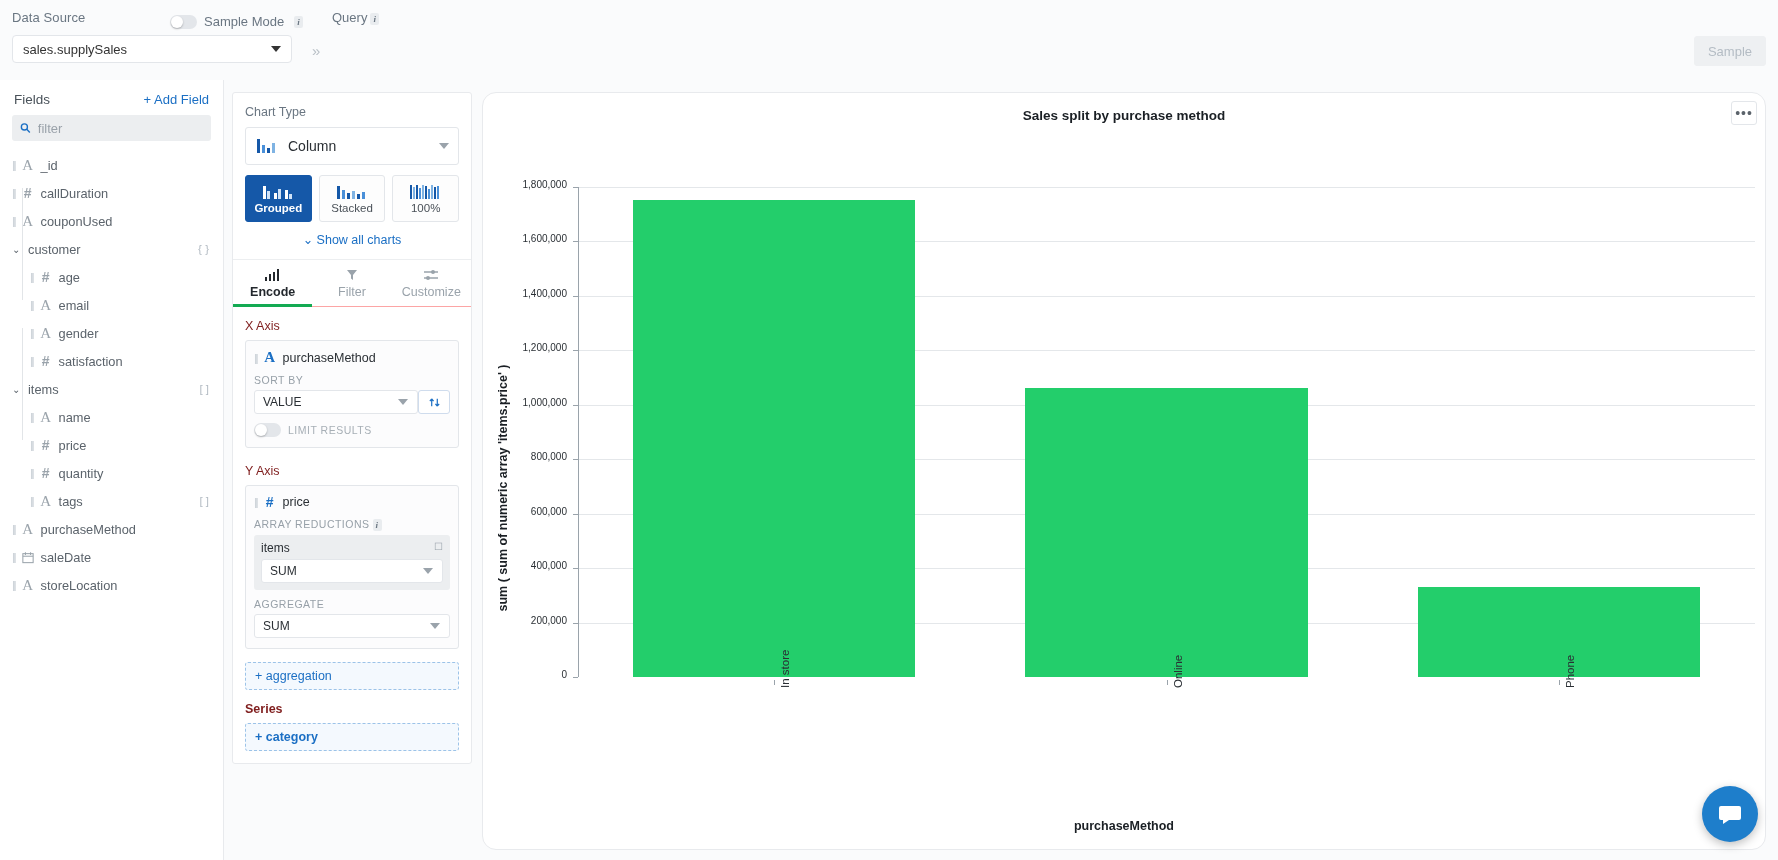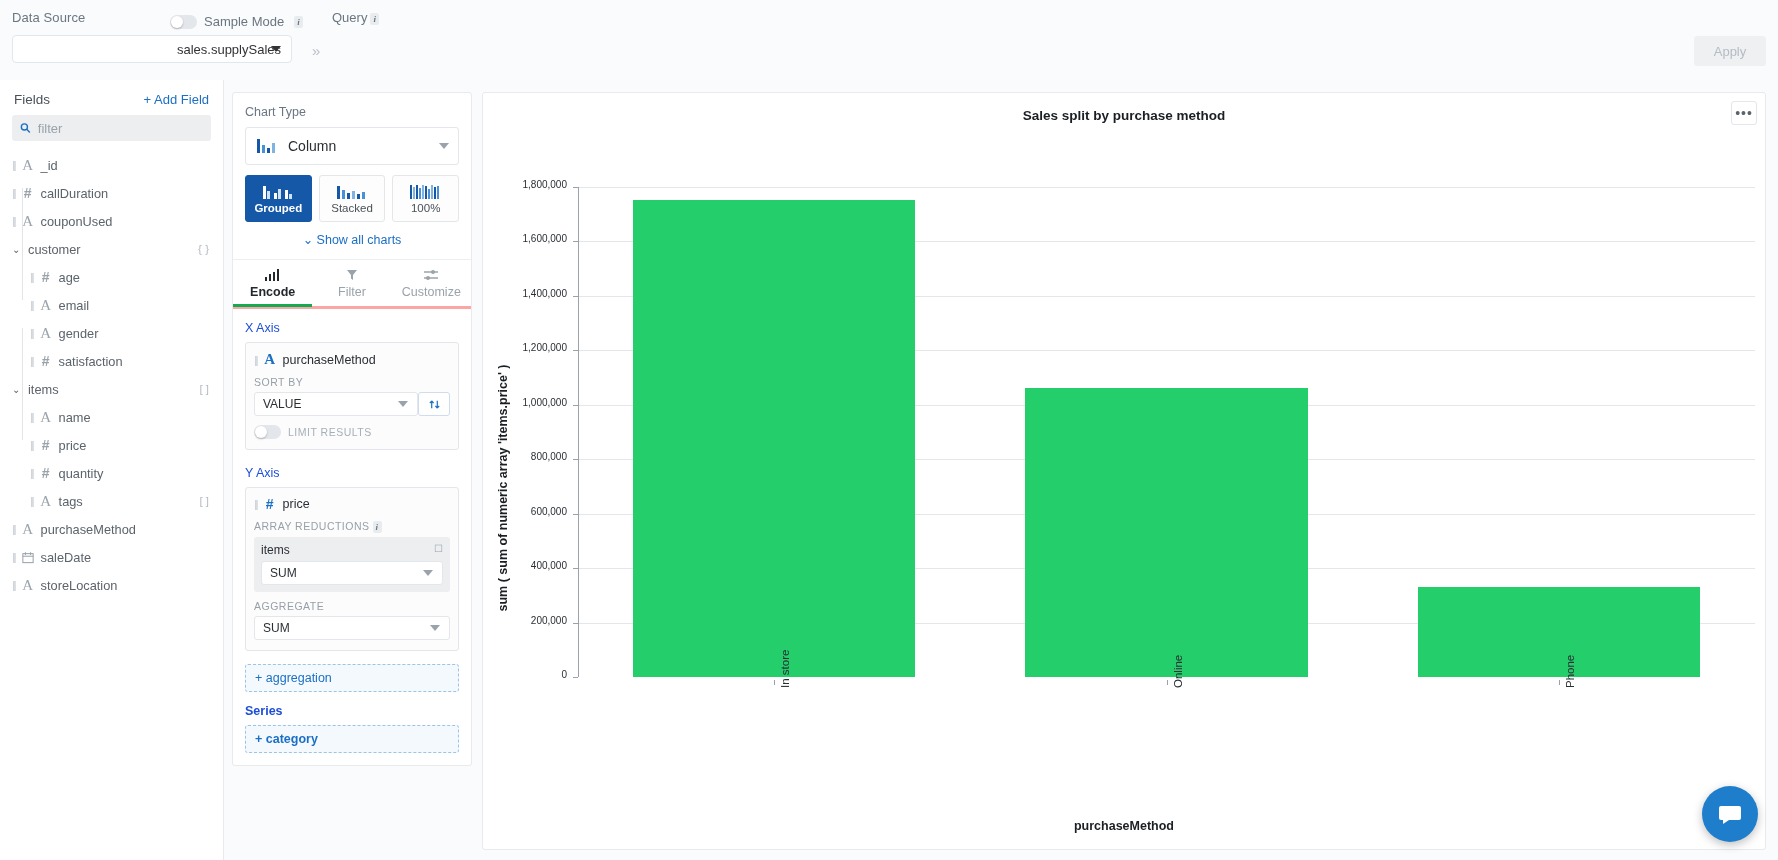--- a/index.html
+++ b/index.html
@@ -11,21 +11,21 @@
   }
   
   .topbar { position:absolute; left:0; top:0; width:1778px; height:80px; background:#fafbfc; }
   .ds-block { position:absolute; left:12px; top:10px; width:290px; }
   .ds-label { font-size:13px; color:#6a7682; letter-spacing:.1px; }
   .sample-wrap { position:absolute; left:170px; top:14px; display:flex; align-items:center; gap:7px; }
   .toggle { width:27px; height:14px; border-radius:8px; background:#e3e6ea; position:relative; display:inline-block; }
   .toggle::after { content:""; position:absolute; left:1px; top:1px; width:12px; height:12px; border-radius:50%; background:#fff; box-shadow:0 1px 2px rgba(0,0,0,.25); }
   .sample-label { font-size:13px; color:#6a7682; }
   .info-badge { display:inline-block; background:#e9ecef; color:#6a7682; font-size:9px; line-height:12px; padding:0 3px; border-radius:2px; font-family:"Liberation Serif", serif; font-style:italic; font-weight:bold; vertical-align:middle; margin-left:3px; }
-  .ds-select { position:absolute; left:12px; top:35px; width:280px; height:28px; background:#fff; border:1px solid #e3e6ea; border-radius:4px; display:flex; align-items:center; padding:11px 10px; font-size:13px; color:#333;justify-content:flex-end; }
+  .ds-select { position:absolute; left:12px; top:35px; width:280px; height:28px; background:#fff; border:1px solid #e3e6ea; border-radius:4px; display:flex; align-items:center; padding:11px 10px; font-size:13px; color:#333; }
   .ds-select .caret { position:absolute; right:10px; width:0;height:0;border-left:5px solid transparent;border-right:5px solid transparent;border-top:6px solid #333; }
   .chev-right { position:absolute; left:312px; top:42px; font-size:15px; color:#b9c0c7; }
   .query-block { position:absolute; left:332px; top:10px; }
   .query-label { font-size:13px; color:#6a7682; }
   .query-input { position:absolute; left:332px; top:36px; width:1351px; height:30px; background:#fff; border:1px solid #e3e6ea; border-radius:3px; display:flex; align-items:center; padding:0 10px; }
   .query-input input { border:0; outline:0; width:100%; font-family:"Liberation Mono", monospace; font-size:12.5px; color:#333; background:transparent; letter-spacing:.2px; }
   .query-input input::placeholder { color:#b4bcc4; }
   .clear-icon { position:absolute; right:8px; width:13px;height:13px;border-radius:50%;background:#8b949c;color:#fff;font-size:10px;line-height:13px;text-align:center;font-family:"Liberation Sans",sans-serif; }
   .apply-btn { position:absolute; left:1694px; top:36px; width:72px; height:30px; background:#eef0f2; border:1px solid #eef0f2; border-radius:3px; color:#b4bcc4; font-size:13px; }
   
@@ -52,43 +52,43 @@
   .cfg-label { font-size:12.5px; color:#6a7682; margin-bottom:8px; }
   .chart-type-select { height:38px; border:1px solid #e3e6ea; border-radius:3px; display:flex; align-items:center; padding:0 10px; gap:10px; position:relative; }
   .chart-type-name { font-size:14px; color:#2a2f34; }
   .mini-caret { position:absolute; right:9px; width:0;height:0;border-left:5px solid transparent;border-right:5px solid transparent;border-top:6px solid #9aa3ab; }
   .variant-row { display:flex; gap:7px; margin-top:10px; }
   .variant { flex:1; height:47px; border:1px solid #e3e6ea; border-radius:3px; display:flex; flex-direction:column; align-items:center; justify-content:center; gap:1px; background:#fdfdfd;text-align:center; }
   .variant.active { background:#1558a8; border-color:#1558a8; }
   .variant-label { font-size:11.5px; color:#4a5158; }
   .variant.active .variant-label { color:#fff; font-weight:bold; }
   .show-all { text-align:center; color:#1b6fc4; font-size:12.5px; padding:10px 0 2px; }
-  .tabs { display:flex; border-bottom:3px solid #fca5a5; }
+  .tabs { display:flex; border-bottom:1px solid #fca5a5; }
   .tab { flex:1; text-align:center; padding:9px 0 7px; font-size:12.5px; color:#9aa3ab; position:relative; }
   .tab .tab-ic { display:block; margin-bottom:3px; height:13px; }
   .tab.active { color:#23282d; font-weight:bold; }
   .tab.active::after { content:""; position:absolute; left:0; right:0; bottom:-1px; height:3px; background:#13aa52; }
   .enc-sec { padding:12px 12px 4px; }
-  .enc-title { font-size:12.5px; color:#1d4ed8; margin-bottom:7px; }
+  .enc-title { font-size:12.5px; color:#7f1d1d; margin-bottom:7px; }
   .enc-card { border:1px solid #e3e6ea; border-radius:3px; background:#fcfcfd; padding:8px 8px 10px; }
   .chip { display:flex; align-items:center; font-size:12.5px; color:#2a2f34; margin-bottom:8px; }
   .chip .type-a, .chip .type-hash { color:#1b6fc4; font-weight:bold; }
   .sub-label { font-size:10.5px; color:#97a0a8; letter-spacing:.5px; margin-bottom:4px; }
   .sel-row { display:flex; gap:0; align-items:center; }
   .mini-select { flex:1; height:24px; background:#fff; border:1px solid #e3e6ea; border-radius:3px; display:flex; align-items:center; padding:0 8px; font-size:12px; color:#2a2f34; position:relative; }
   .sort-btn { width:32px; height:24px; border:1px solid #cfdced; border-radius:3px; background:#fff; display:flex; align-items:center; justify-content:center; }
   .limit-row { display:flex; align-items:center; gap:7px; margin-top:9px; }
   .limit-label { font-size:10.5px; color:#a7afb6; letter-spacing:.5px; }
   .ar-box { background:#eceef0; border-radius:3px; padding:6px 7px 7px; margin-top:3px; position:relative; }
   .ar-name { font-size:12px; color:#2a2f34; margin-bottom:4px; }
   .ar-ic { position:absolute; right:7px; top:6px; color:#9aa3ab; font-size:10px; }
   .dashed-btn { border:1px dashed #9cc3e8; border-radius:3px; background:#f4f9fe; color:#1b6fc4; font-size:12.5px; padding:6px 9px; margin:9px 12px 0; }
   .enc-bottom { padding-bottom:12px;font-weight:bold; }
   
-  .chart-card { position:absolute; left:482px; top:92px; width:1284px; height:758px; background:#fff; border:1px solid #e8eaed; border-radius:3px; }
+  .chart-card { position:absolute; left:482px; top:92px; width:1284px; height:758px; background:#fff; border:1px solid #e8eaed; border-radius:14px; }
   .chart-title { position:absolute; top:15px; width:100%; text-align:center; font-size:13.5px; font-weight:bold; color:#1a1f24; }
   .ellipsis-btn { position:absolute; right:8px; top:8px; width:26px; height:24px; border:1px solid #e3e6ea; border-radius:3px; display:flex; align-items:center; justify-content:center; color:#5b636b; font-size:14px; letter-spacing:1px; }
   .plot { position:absolute; left:0; top:0; width:1284px; height:758px; }
   .ylabel { position:absolute; left:8px; top:190px; width:22px; height:410px; display:flex; align-items:center; justify-content:center; }
   .ylabel span { transform:rotate(-90deg); white-space:nowrap; font-size:12.5px; font-weight:bold; color:#1a1f24; }
   .xlabel { position:absolute; bottom:16px; width:100%; text-align:center; font-size:12.5px; font-weight:bold; color:#1a1f24; }
   .ytick { position:absolute; right:0; font-size:10px; color:#2a2f34; text-align:right; white-space:nowrap; }
   .gridline { position:absolute; height:1px; background:#e4e7ea; }
   .axis-v { position:absolute; width:1px; background:#9aa3ab; }
   .tickmark { position:absolute; width:5px; height:1px; background:#9aa3ab; }
@@ -111,21 +111,21 @@
   </div>
   <div class="ds-select">
     <span>sales.supplySales</span>
     <span class="caret"></span>
   </div>
   <div class="chev-right">»</div>
 
   <div class="query-block">
     <span class="query-label">Query</span><span class="info-badge">i</span>
   </div>
-  <button class="apply-btn">Apply</button>
+  <button class="apply-btn">Sample</button>
 </div>
 
 <div class="fields-panel">
   <div class="fields-head">
     <span class="fields-title">Fields</span>
     <span class="add-field">+ Add Field</span>
   </div>
   <div class="filter-box">
     <svg width="12" height="12" viewBox="0 0 16 16">
         <circle cx="6.5" cy="6.5" r="4.5" fill="none" stroke="#1b6fc4" stroke-width="2"></circle>

